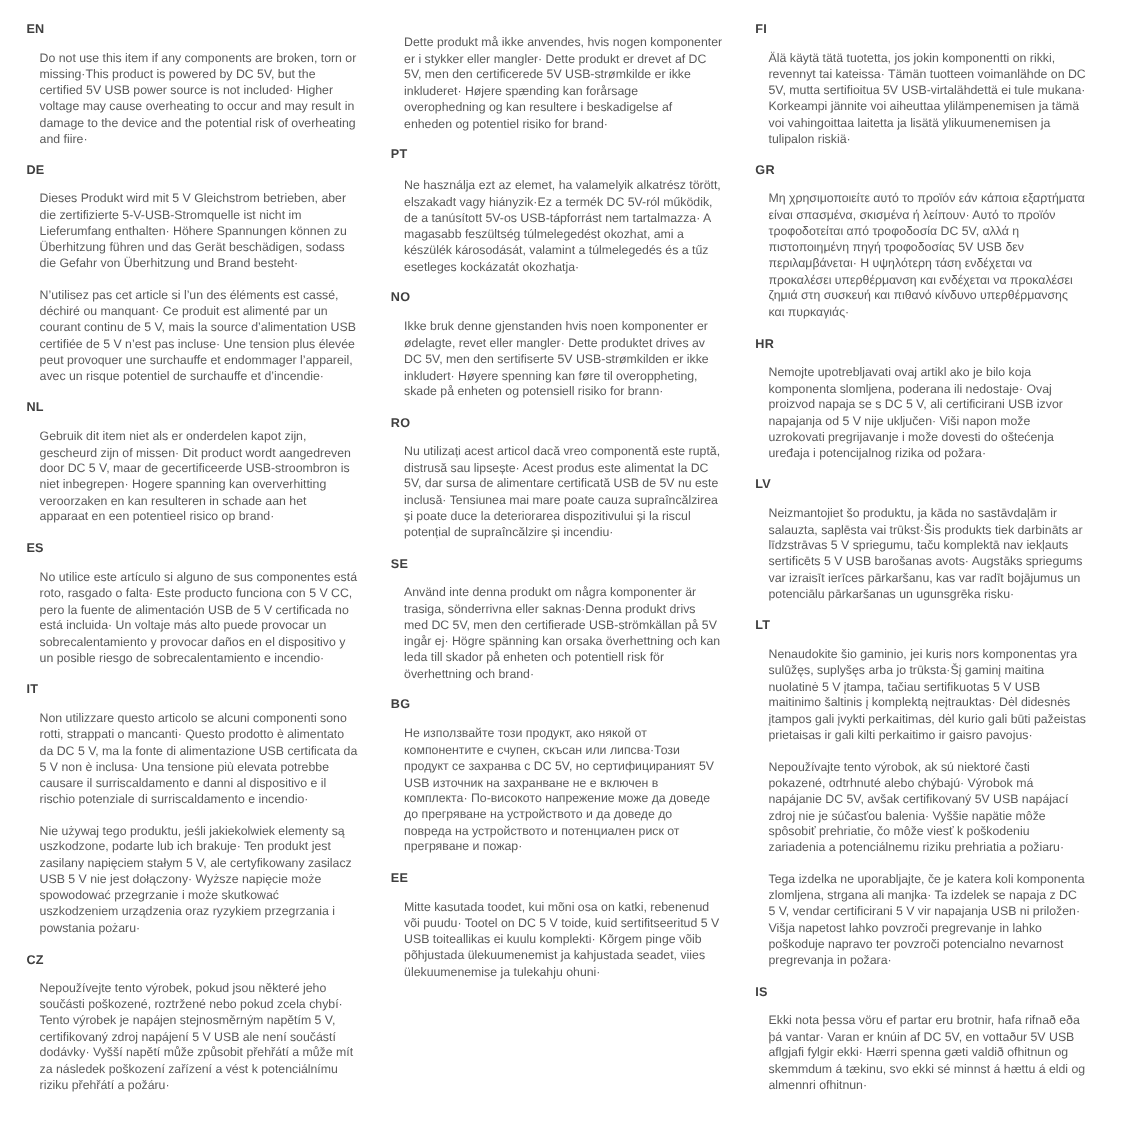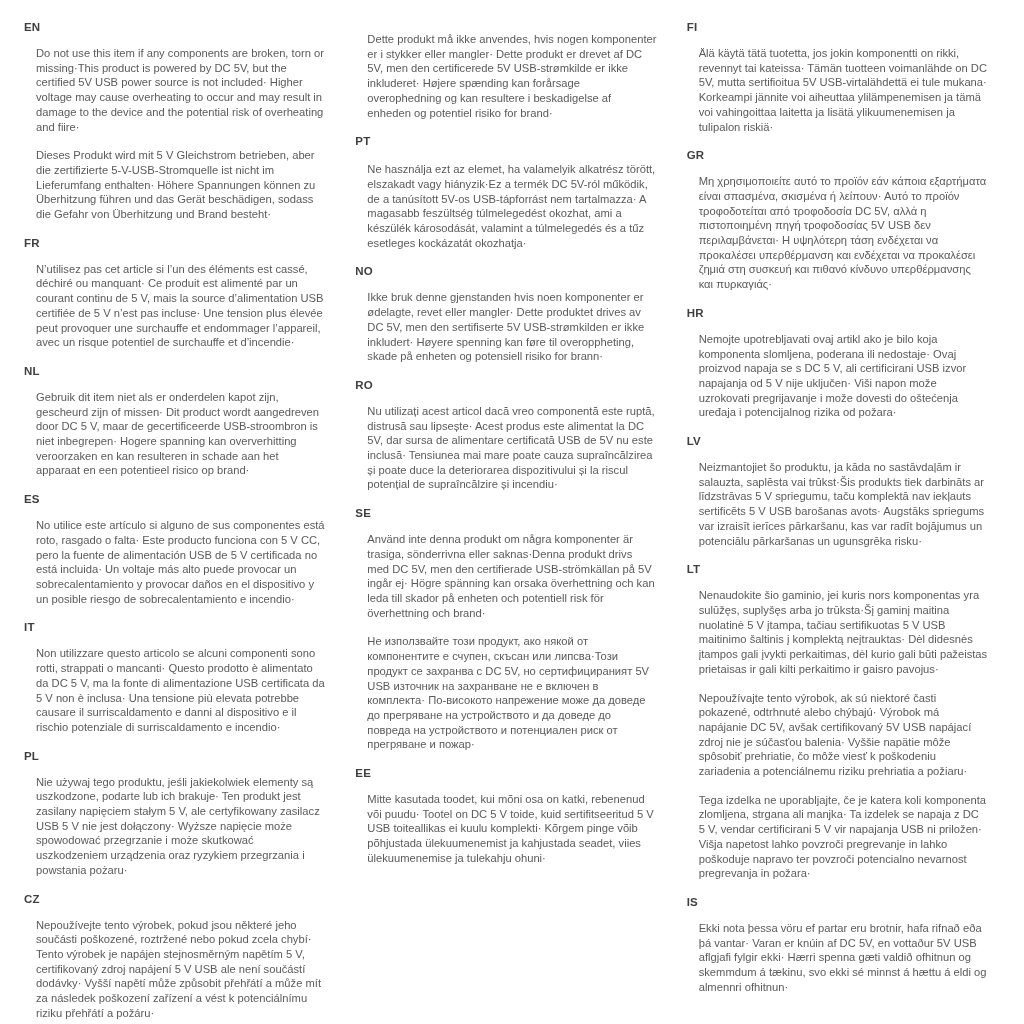--- a/index.html
+++ b/index.html
@@ -46,40 +46,39 @@
 </head>
 <body>
 
 <div class="page">
   <div class="col">
       <section class="lang-section">
         <h3 class="lang-code">EN</h3>
         <p class="lang-text">Do not use this item if any components are broken, torn or missing·This product is powered by DC 5V, but the certified 5V USB power source is not included· Higher voltage may cause overheating to occur and may result in damage to the device and the potential risk of overheating and fiire·</p>
       </section>
       <section class="lang-section">
+        <h3 class="lang-code">DE</h3>
         <p class="lang-text">Dieses Produkt wird mit 5 V Gleichstrom betrieben, aber die zertifizierte 5-V-USB-Stromquelle ist nicht im Lieferumfang enthalten· Höhere Spannungen können zu Überhitzung führen und das Gerät beschädigen, sodass die Gefahr von Überhitzung und Brand besteht·</p>
       </section>
       <section class="lang-section">
-        <h3 class="lang-code">FR</h3>
         <p class="lang-text">N’utilisez pas cet article si l’un des éléments est cassé, déchiré ou manquant· Ce produit est alimenté par un courant continu de 5 V, mais la source d’alimentation USB certifiée de 5 V n’est pas incluse· Une tension plus élevée peut provoquer une surchauffe et endommager l’appareil, avec un risque potentiel de surchauffe et d’incendie·</p>
       </section>
       <section class="lang-section">
         <h3 class="lang-code">NL</h3>
         <p class="lang-text">Gebruik dit item niet als er onderdelen kapot zijn, gescheurd zijn of missen· Dit product wordt aangedreven door DC 5 V, maar de gecertificeerde USB-stroombron is niet inbegrepen· Hogere spanning kan oververhitting veroorzaken en kan resulteren in schade aan het apparaat en een potentieel risico op brand·</p>
       </section>
       <section class="lang-section">
         <h3 class="lang-code">ES</h3>
         <p class="lang-text">No utilice este artículo si alguno de sus componentes está roto, rasgado o falta· Este producto funciona con 5 V CC, pero la fuente de alimentación USB de 5 V certificada no está incluida· Un voltaje más alto puede provocar un sobrecalentamiento y provocar daños en el dispositivo y un posible riesgo de sobrecalentamiento e incendio·</p>
       </section>
       <section class="lang-section">
         <h3 class="lang-code">IT</h3>
         <p class="lang-text">Non utilizzare questo articolo se alcuni componenti sono rotti, strappati o mancanti· Questo prodotto è alimentato da DC 5 V, ma la fonte di alimentazione USB certificata da 5 V non è inclusa· Una tensione più elevata potrebbe causare il surriscaldamento e danni al dispositivo e il rischio potenziale di surriscaldamento e incendio·</p>
       </section>
       <section class="lang-section">
-        <h3 class="lang-code">PL</h3>
         <p class="lang-text">Nie używaj tego produktu, jeśli jakiekolwiek elementy są uszkodzone, podarte lub ich brakuje· Ten produkt jest zasilany napięciem stałym 5 V, ale certyfikowany zasilacz USB 5 V nie jest dołączony· Wyższe napięcie może spowodować przegrzanie i może skutkować uszkodzeniem urządzenia oraz ryzykiem przegrzania i powstania pożaru·</p>
       </section>
       <section class="lang-section">
         <h3 class="lang-code">CZ</h3>
         <p class="lang-text">Nepoužívejte tento výrobek, pokud jsou některé jeho součásti poškozené, roztržené nebo pokud zcela chybí· Tento výrobek je napájen stejnosměrným napětím 5 V, certifikovaný zdroj napájení 5 V USB ale není součástí dodávky· Vyšší napětí může způsobit přehřátí a může mít za následek poškození zařízení a vést k potenciálnímu riziku přehřátí a požáru·</p>
       </section>
     </div>
   <div class="col">
       <section class="lang-section">
         <p class="lang-text">Dette produkt må ikke anvendes, hvis nogen komponenter er i stykker eller mangler· Dette produkt er drevet af DC 5V, men den certificerede 5V USB-strømkilde er ikke inkluderet· Højere spænding kan forårsage overophedning og kan resultere i beskadigelse af enheden og potentiel risiko for brand·</p>
@@ -96,20 +95,21 @@
       </section>
       <section class="lang-section">
         <h3 class="lang-code">RO</h3>
         <p class="lang-text">Nu utilizați acest articol dacă vreo componentă este ruptă, distrusă sau lipsește· Acest produs este alimentat la DC 5V, dar sursa de alimentare certificată USB de 5V nu este inclusă· Tensiunea mai mare poate cauza supraîncălzirea și poate duce la deteriorarea dispozitivului și la riscul potențial de supraîncălzire și incendiu·</p>
       </section>
       <section class="lang-section">
         <h3 class="lang-code">SE</h3>
         <p class="lang-text">Använd inte denna produkt om några komponenter är trasiga, sönderrivna eller saknas·Denna produkt drivs med DC 5V, men den certifierade USB-strömkällan på 5V ingår ej· Högre spänning kan orsaka överhettning och kan leda till skador på enheten och potentiell risk för överhettning och brand·</p>
       </section>
       <section class="lang-section">
+        <h3 class="lang-code">BG</h3>
         <p class="lang-text">Не използвайте този продукт, ако някой от компонентите е счупен, скъсан или липсва·Този продукт се захранва с DC 5V, но сертифицираният 5V USB източник на захранване не е включен в комплекта· По-високото напрежение може да доведе до прегряване на устройството и да доведе до повреда на устройството и потенциален риск от прегряване и пожар·</p>
       </section>
       <section class="lang-section">
         <h3 class="lang-code">EE</h3>
         <p class="lang-text">Mitte kasutada toodet, kui mõni osa on katki, rebenenud või puudu· Tootel on DC 5 V toide, kuid sertifitseeritud 5 V USB toiteallikas ei kuulu komplekti· Kõrgem pinge võib põhjustada ülekuumenemist ja kahjustada seadet, viies ülekuumenemise ja tulekahju ohuni·</p>
       </section>
     </div>
   <div class="col">
       <section class="lang-section">
         <h3 class="lang-code">FI</h3>

